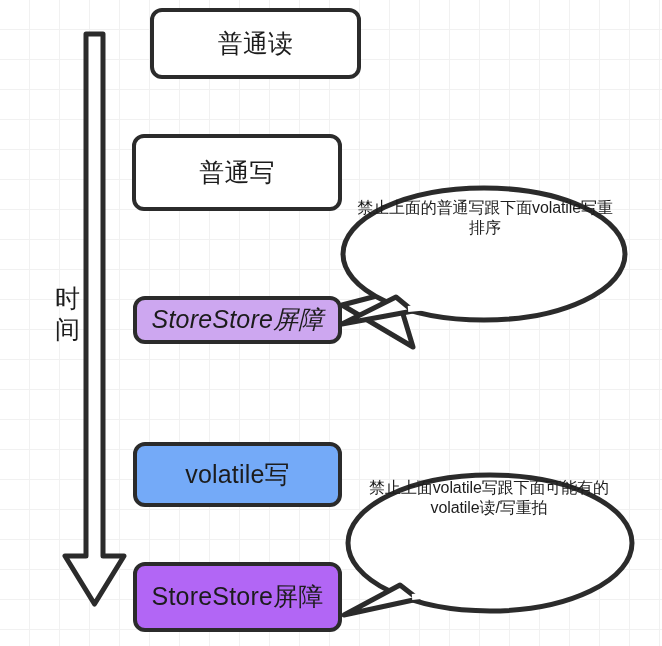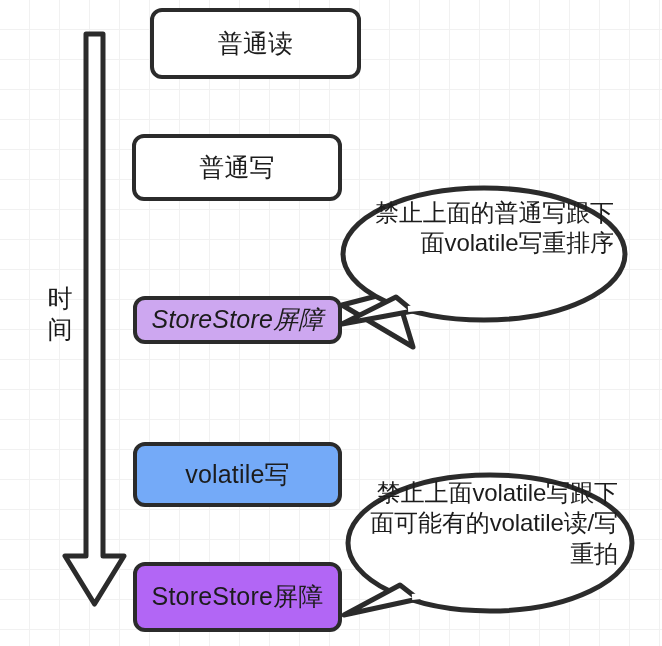--- a/index.html
+++ b/index.html
@@ -47,44 +47,44 @@
     line-height: 1.18;
     letter-spacing: 0.2px;
     padding: 0 8px;
   }
   .box.plain { background: #ffffff; }
   .box.barrier-ss { background: #cda7f0; }
   .box.vwrite    { background: #74aaf8; }
   .box.barrier-sl { background: #b266f5; }
 
   #box-normal-read  { left: 138px; top: 8px;   width: 211px; height: 71px; margin-left: 12px; }
-  #box-normal-write { left: 132px; top: 134px; width: 210px; height: 67px; }
+  #box-normal-write { left: 132px; top: 134px; width: 210px; height: 77px; }
   #box-storestore   { left: 133px; top: 296px; width: 209px; height: 48px; font-style: italic; }
   #box-volatile-write { left: 133px; top: 426px; width: 209px; height: 65px; margin-top: 16px; }
   #box-storeload    { left: 133px; top: 562px; width: 209px; height: 70px; }
 
   
   #time-label {
     position: absolute;
     left: 40px;
     top: 283px;
     width: 40px;
-    text-align: center;
+    text-align: right;
     font-size: 25px;
     line-height: 1.22;
     color: #1c1c1c;
     word-break: break-all;
   }
 
   
   .callout-text {
     position: absolute;
-    text-align: right;
+    text-align: center;
     color: #1c1c1c;
-    font-size: 24px;
+    font-size: 16px;
     line-height: 1.27;
     letter-spacing: -0.1px;
   }
   #callout-1-text { left: 356px; top: 198px; width: 258px; }
   #callout-2-text { left: 360px; top: 478px; width: 258px; }
 </style>
 </head>
 <body>
 
 <div id="canvas">

